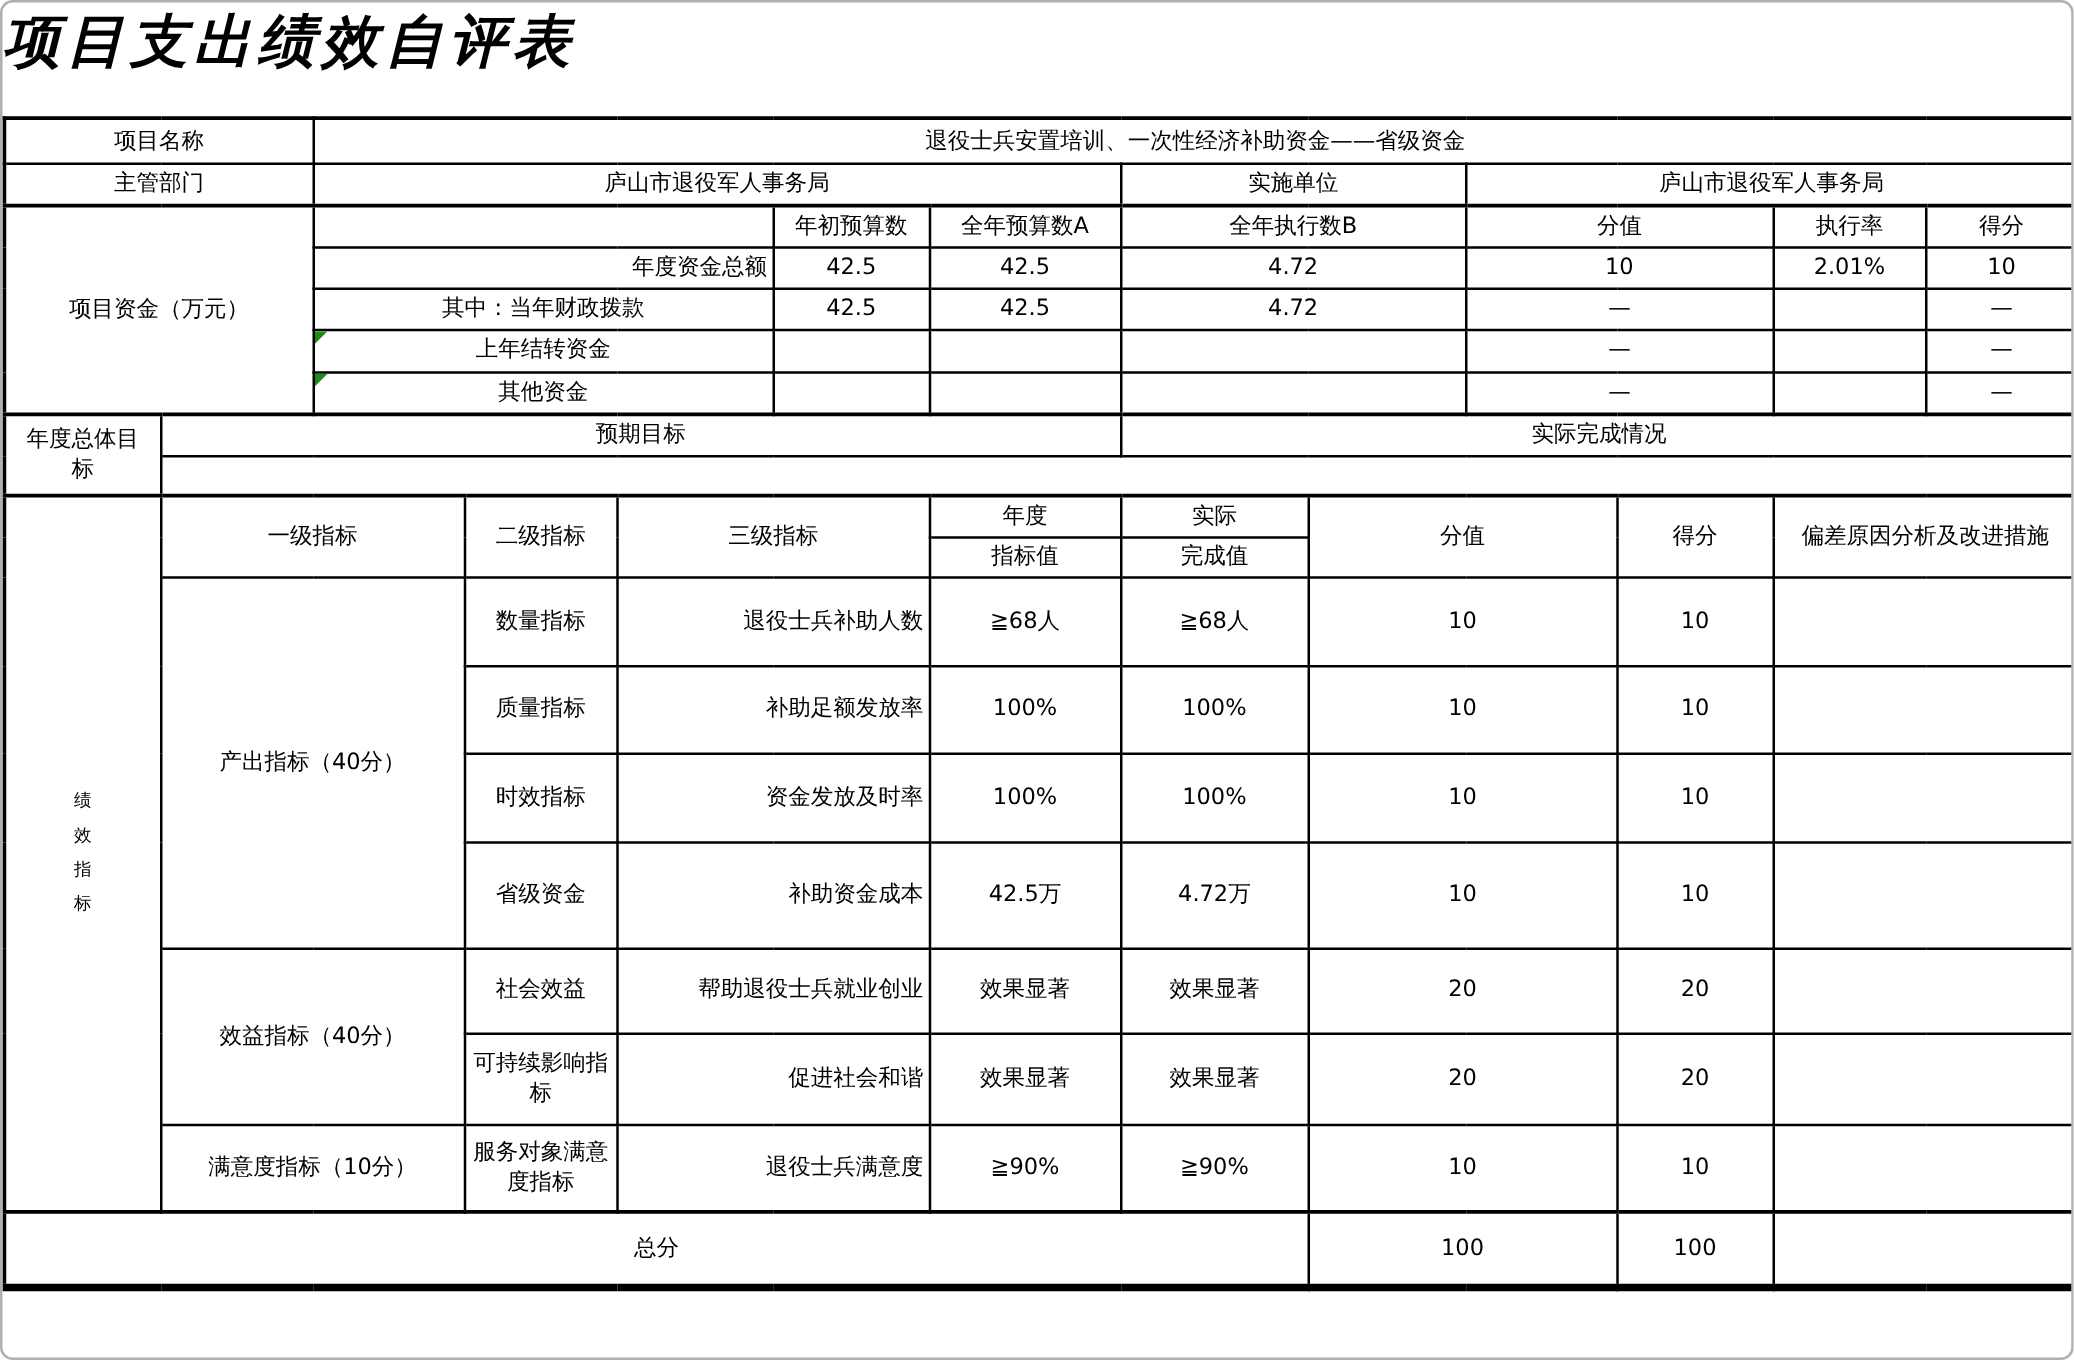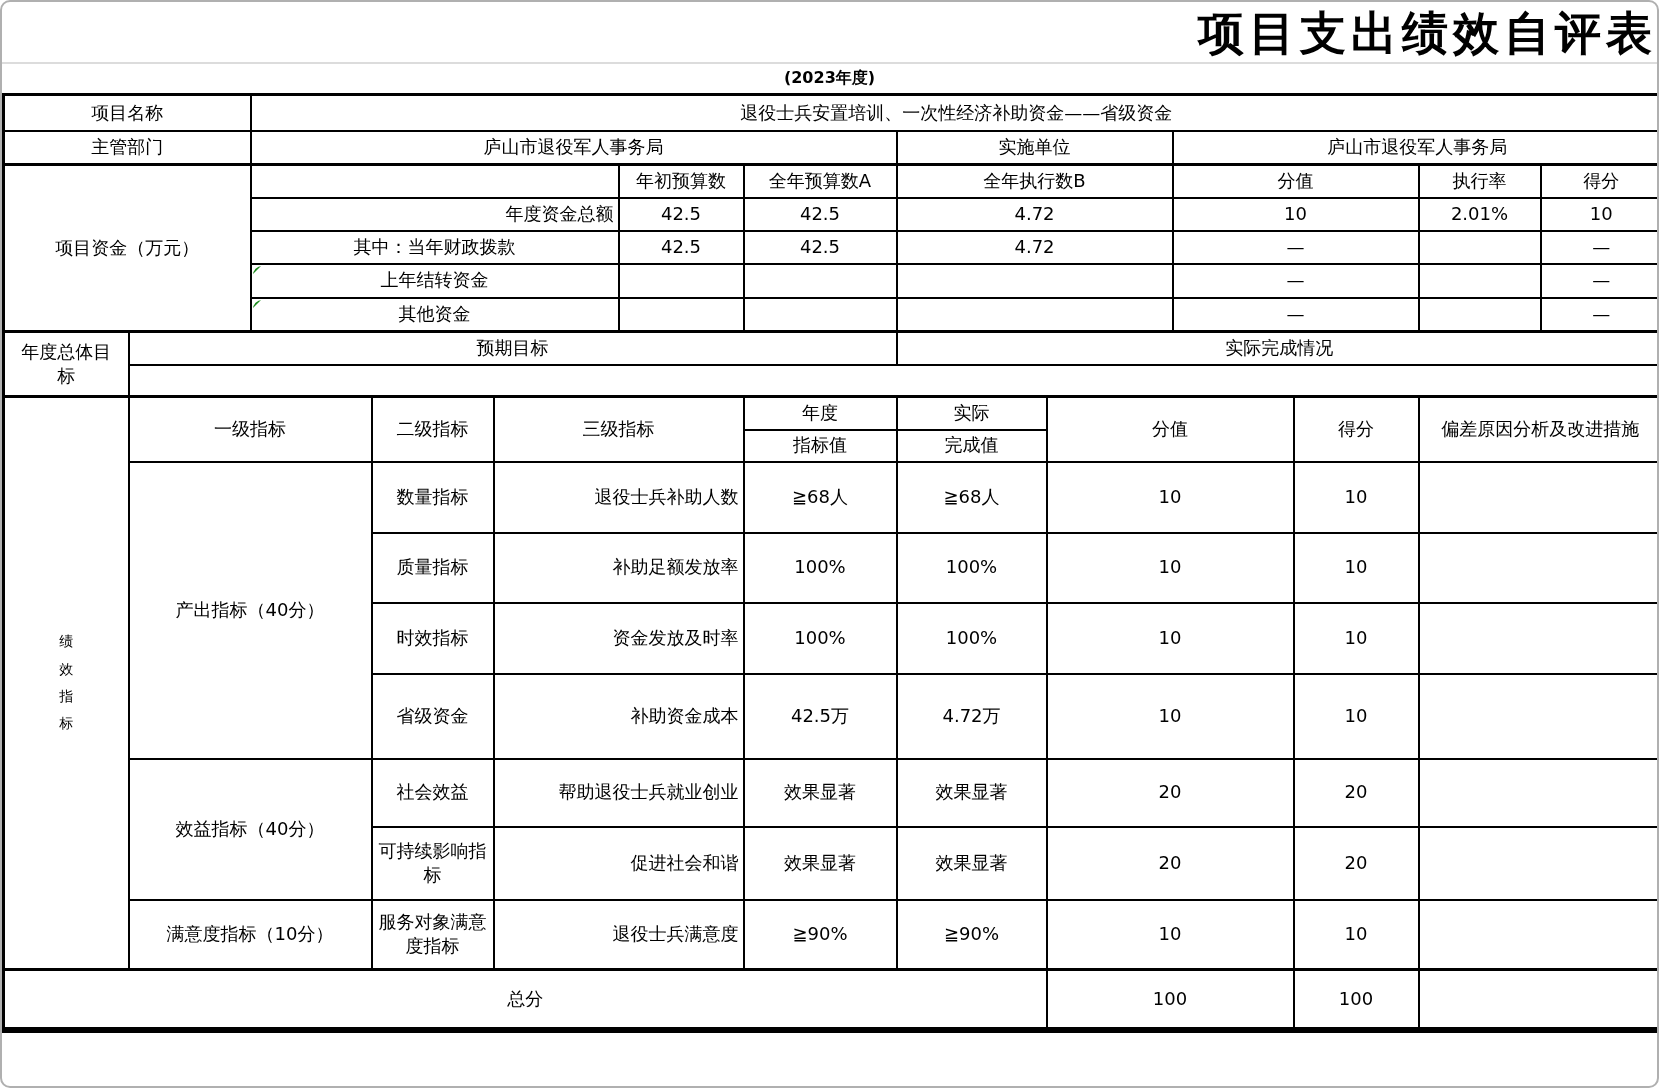--- a/index.html
+++ b/index.html
@@ -3,54 +3,53 @@
 <meta charset="utf-8">
 <style>
   * { box-sizing: border-box; }
   html,body { margin:0; padding:0; background:#ffffff; }
   .page {
     position:relative; width:1659px; height:1088px; background:#ffffff;
     border:2px solid #b0b0b0; border-radius:10px; overflow:hidden;
     font-family:"DejaVu Sans", sans-serif; color:#000;
   }
   .title {
-    height:60px; line-height:62px; text-align:right;
-    font-size:46px; font-weight:bold; letter-spacing:5px;
+    height:60px; line-height:62px; text-align:left;
+    font-size:46px; font-weight:bold; letter-spacing:5px;font-style:italic;
   }
   .subtitle {
     height:29px; line-height:28px; text-align:center;
     font-size:16px; font-weight:bold; border-top:2px solid #dcdcdc;
   }
   table.main {
     position:absolute; left:0; top:91px; width:1659px;
     border-collapse:collapse; table-layout:fixed;
     border:3px solid #000; border-bottom:6px solid #000;
   }
   td {
     border:2px solid #000; font-size:18px; text-align:center;
     vertical-align:middle; padding:1px 4px; overflow:hidden;
     word-break:break-all; line-height:1.35;
   }
   .t3 { border-top-width:3px; }
   .al { text-align:right; padding-left:5px; }
   .goal-label span { display:inline-block; width:5.4em; }
   .vert span { display:inline-block; width:1.25em; line-height:1.95; font-size:14px; }
-  td.dirty { position:relative;border-radius:11px; }
+  td.dirty { position:relative; }
   td.dirty::before {
     content:""; position:absolute; top:0; left:0; width:0; height:0;
     border-top:10px solid #1a8a1a; border-right:10px solid transparent;
   }
 </style>
 </head>
 <body>
 
 <div class="page">
 
   <div class="title">项目支出绩效自评表</div>
-  <div class="subtitle">(2023年度)</div>
 
   <table class="main">
     <colgroup>
       <col style="width:125px">
         <col style="width:122px">
         <col style="width:121px">
       <col style="width:122px">
         <col style="width:125px">
         <col style="width:125px">
       <col style="width:153px">

